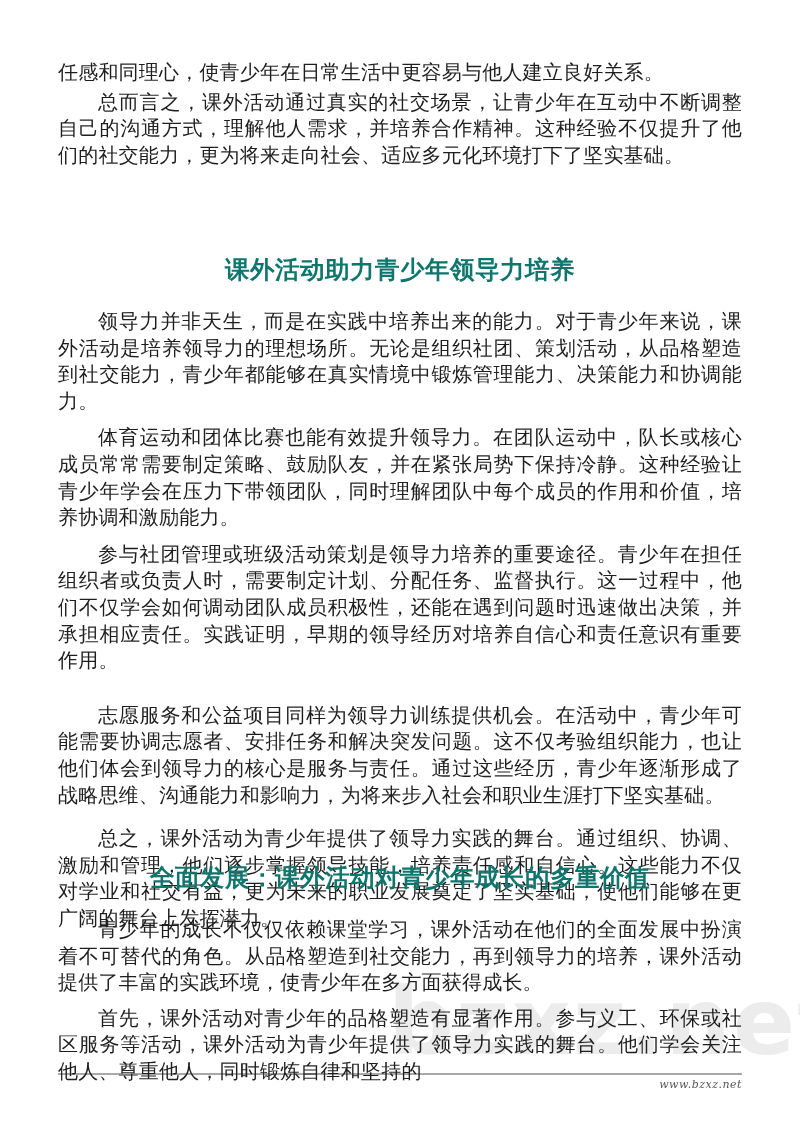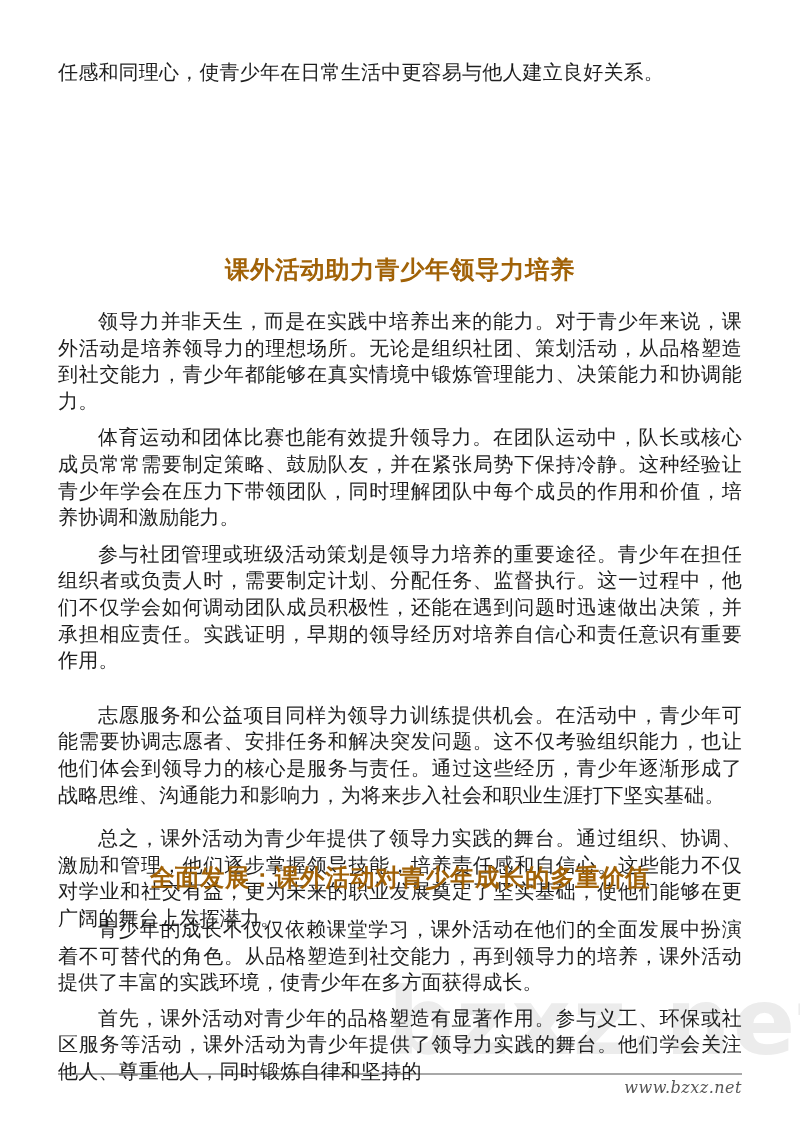--- a/index.html
+++ b/index.html
@@ -18,39 +18,40 @@
   }
   .content { position: absolute; left: 58px; width: 684px; z-index: 1; }
   p.para {
     margin: 0; font-size: 20px; line-height: 26.6px;
     text-indent: 2em; text-align: justify; letter-spacing: 0.2px;
   }
   p.cont { text-indent: 0; }
   h2.section-heading {
     margin: 0; text-align: center;
     font-family: "DejaVu Sans", "Liberation Sans", sans-serif;
-    font-weight: bold; font-size: 24.5px; line-height: 32px; color: #a16207;
+    font-weight: bold; font-size: 24.5px; line-height: 32px; color: #0f766e;
     letter-spacing: 0.5px;
   }
   .footer-rule { position: absolute; left: 58px; top: 1073px; width: 684px; height: 2px; background: #a8a8a8; }
   .footer-url {
     position: absolute; right: 58px; top: 1078px;
     font-family: "DejaVu Serif", "Liberation Serif", serif; font-style: italic;
-    font-size: 16px; color: #555; letter-spacing: 0.5px; margin-left: 27px;
+    font-size: 11px; color: #555; letter-spacing: 0.5px; margin-left: 27px;
   }
 </style>
 </head>
 <body>
 
 <div class="page">
 
   <div class="watermark">bzxz.net</div>
 
   <div class="content" style="top:59px;">
     <p class="para cont">任感和同理心，使青少年在日常生活中更容易与他人建立良好关系。</p>
+    <p class="para" style="margin-top:3px;">总而言之，课外活动通过真实的社交场景，让青少年在互动中不断调整自己的沟通方式，理解他人需求，并培养合作精神。这种经验不仅提升了他们的社交能力，更为将来走向社会、适应多元化环境打下了坚实基础。</p>
   </div>
 
   <div class="content" style="top:254px;">
     <h2 class="section-heading">课外活动助力青少年领导力培养</h2>
   </div>
 
   <div class="content" style="top:308px;">
     <p class="para">领导力并非天生，而是在实践中培养出来的能力。对于青少年来说，课外活动是培养领导力的理想场所。无论是组织社团、策划活动，从品格塑造到社交能力，青少年都能够在真实情境中锻炼管理能力、决策能力和协调能力。</p>
     <p class="para" style="margin-top:10px;">体育运动和团体比赛也能有效提升领导力。在团队运动中，队长或核心成员常常需要制定策略、鼓励队友，并在紧张局势下保持冷静。这种经验让青少年学会在压力下带领团队，同时理解团队中每个成员的作用和价值，培养协调和激励能力。</p>
     <p class="para" style="margin-top:10px;">参与社团管理或班级活动策划是领导力培养的重要途径。青少年在担任组织者或负责人时，需要制定计划、分配任务、监督执行。这一过程中，他们不仅学会如何调动团队成员积极性，还能在遇到问题时迅速做出决策，并承担相应责任。实践证明，早期的领导经历对培养自信心和责任意识有重要作用。</p>

